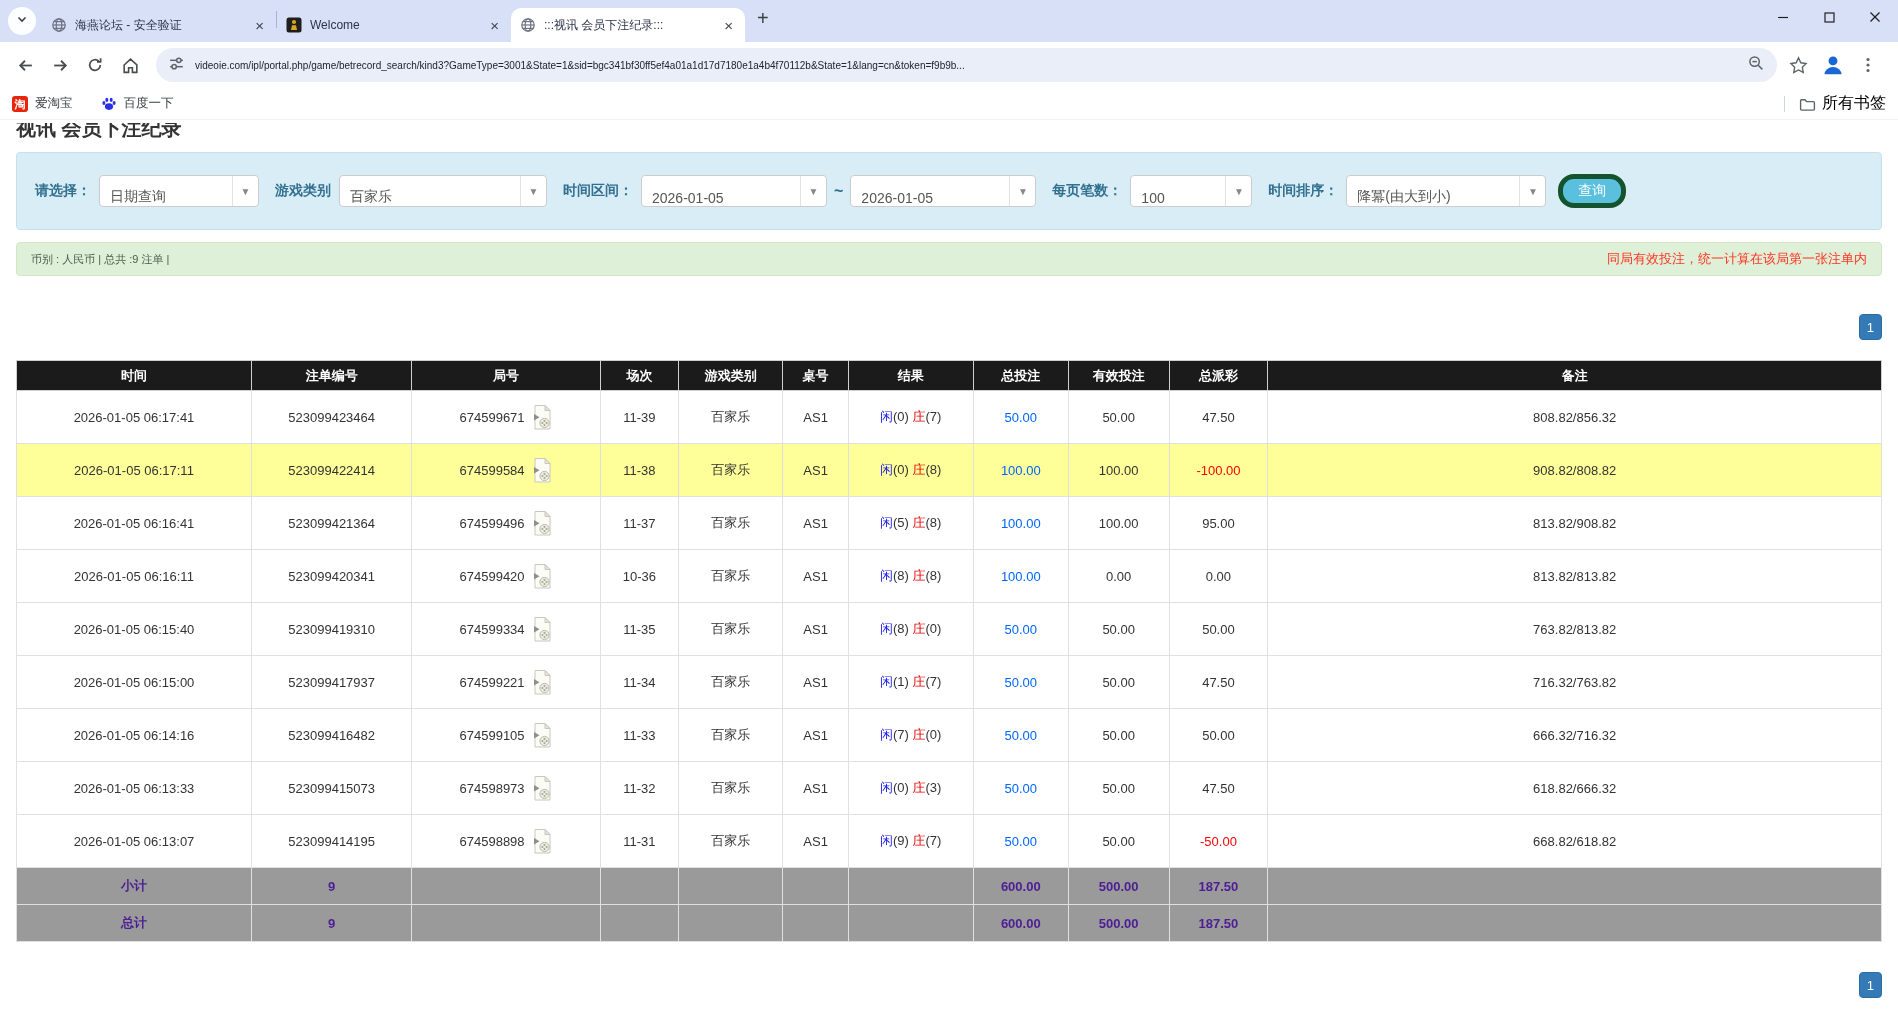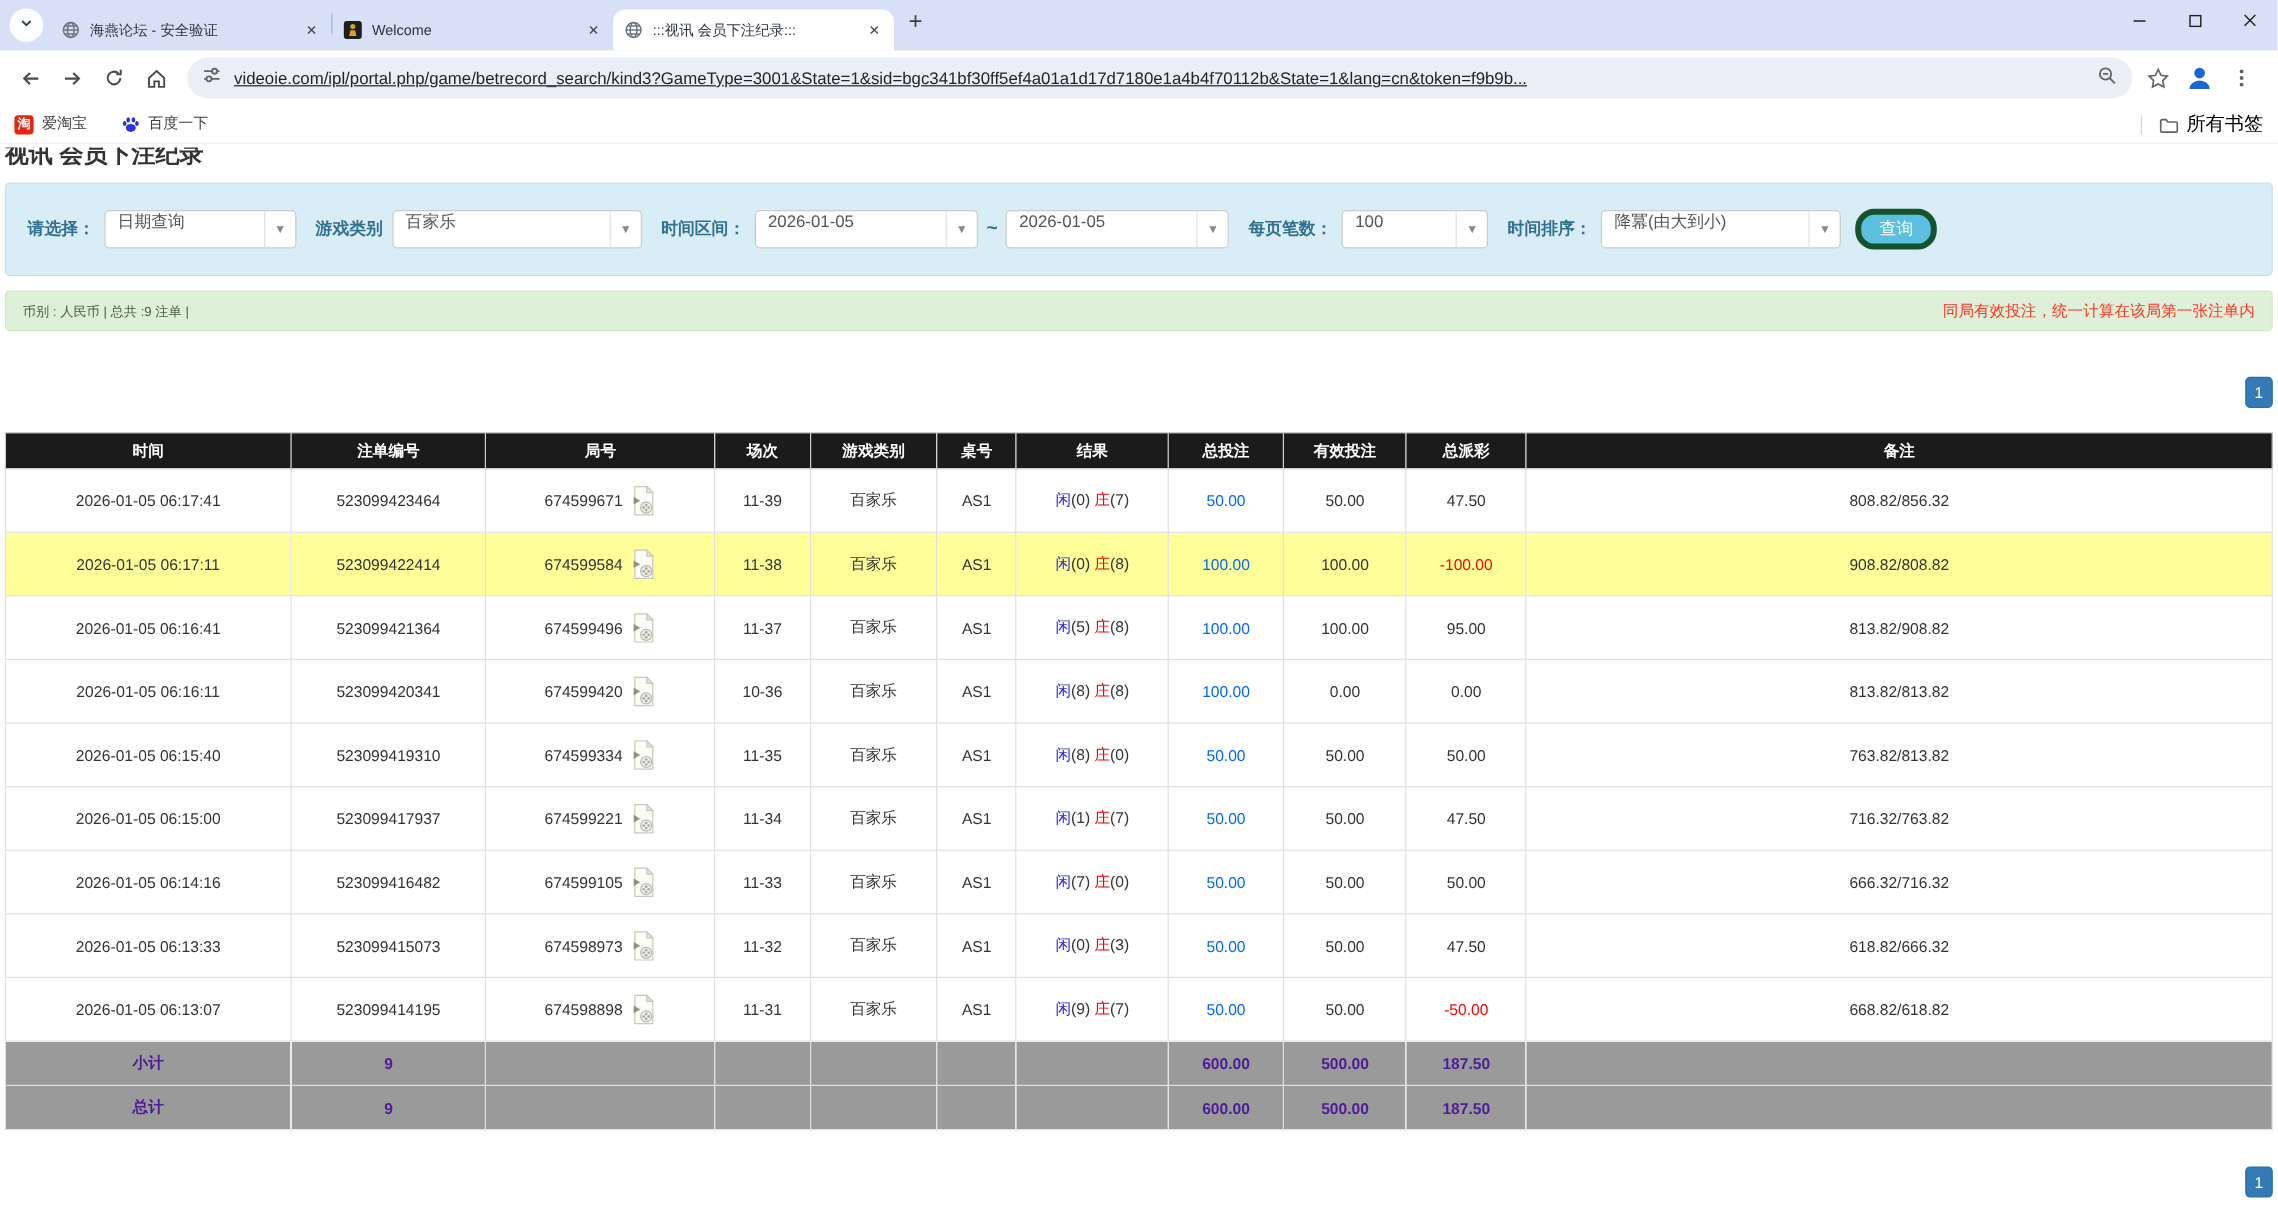--- a/index.html
+++ b/index.html
@@ -20,43 +20,43 @@
   .tab-sep { width:1px; height:17px; background:#a9b3cd; margin-bottom:14px; flex:0 0 auto; }
   .new-tab { font-size:20px; color:#3c4043; margin:0 0 12px 12px; flex:0 0 auto; }
   .win-controls { position:absolute; right:0; top:0; display:flex; }
   .win-btn { width:46px; height:34px; display:flex; align-items:center; justify-content:center; }
 
   .navbar { height:46px; background:#fff; display:flex; align-items:center; padding:0 10px; }
   .nav-ic { width:30px; height:30px; display:flex; align-items:center; justify-content:center;
             margin-right:5px; flex:0 0 auto; }
   .omnibox { flex:1; height:34px; background:#e9eef9; border-radius:17px; display:flex;
              align-items:center; padding:0 12px; margin:0 6px; min-width:0; }
-  .omni-url { flex:1; font-size:14px; color:#20242b; white-space:nowrap; overflow:hidden;
-              margin:0 10px; min-width:0;text-decoration:underline; }
+  .omni-url { flex:1; font-size:10px; color:#20242b; white-space:nowrap; overflow:hidden;
+              margin:0 10px; min-width:0; }
 
   .bookmarks { height:32px; background:#fff; display:flex; align-items:center; padding:0 12px;
                border-bottom:1px solid #f0f2f5; }
   .bm { display:flex; align-items:center; margin-right:28px; font-size:12.5px; color:#3c4043; }
   .bm-ic { width:16px; height:16px; margin-right:7px; flex:0 0 auto; }
   .tao { background:#e8250c; color:#fff; border-radius:3px; font-size:11px; line-height:16px;
          text-align:center; font-weight:bold; }
   .bm-right { margin-left:auto; display:flex; align-items:center; white-space:nowrap; }
   .bm-div { width:1px; height:16px; background:#cfd5e0; margin-right:14px; }
 
   
-  .content { padding:0 4px; }
+  .content { padding:0 16px; }
   .pg-title-clip { height:15px; overflow:hidden; margin-top:3px; }
   .pg-title { display:block; font-size:20px; font-weight:bold; color:#333; margin-top:-8px; }
 
   .filter-panel { margin-top:14px; height:78px; background:#d9edf7; border:1px solid #c5e1ee;
                   border-radius:4px; display:flex; align-items:center; padding:0 16px; }
   .f-label { font-size:14px; font-weight:bold; color:#31708f; margin:0 8px 0 16px; white-space:nowrap; }
   .f-label.first { margin-left:2px; }
   .sel { background:#fff; border:1px solid #ccc; border-radius:4px; height:32px;
-         display:flex; align-items:flex-start; flex:0 0 auto; }
+         display:flex; align-items:flex-end; flex:0 0 auto; }
   .sel-v { flex:1; padding:0 10px; font-size:14px; color:#555; white-space:nowrap; overflow:hidden; }
   .sel-a { width:26px; align-self:stretch; border-left:1px solid #e2e2e2; display:flex;
            align-items:center; justify-content:center; color:#888; font-size:10px; }
   .tilde { color:#31708f; margin:0 7px; font-weight:bold; }
   .btn-query { margin-left:12px; height:34px; padding:0 15px; background:#5bc0de;
                border:5px solid #14532d; border-radius:16px; color:#fff; font-size:14px; }
 
   .summary-bar { margin-top:12px; height:34px; background:#dff0d8; border:1px solid #d2e7c2;
                  border-radius:4px; display:flex; align-items:center; justify-content:space-between;
                  padding:0 14px; }

